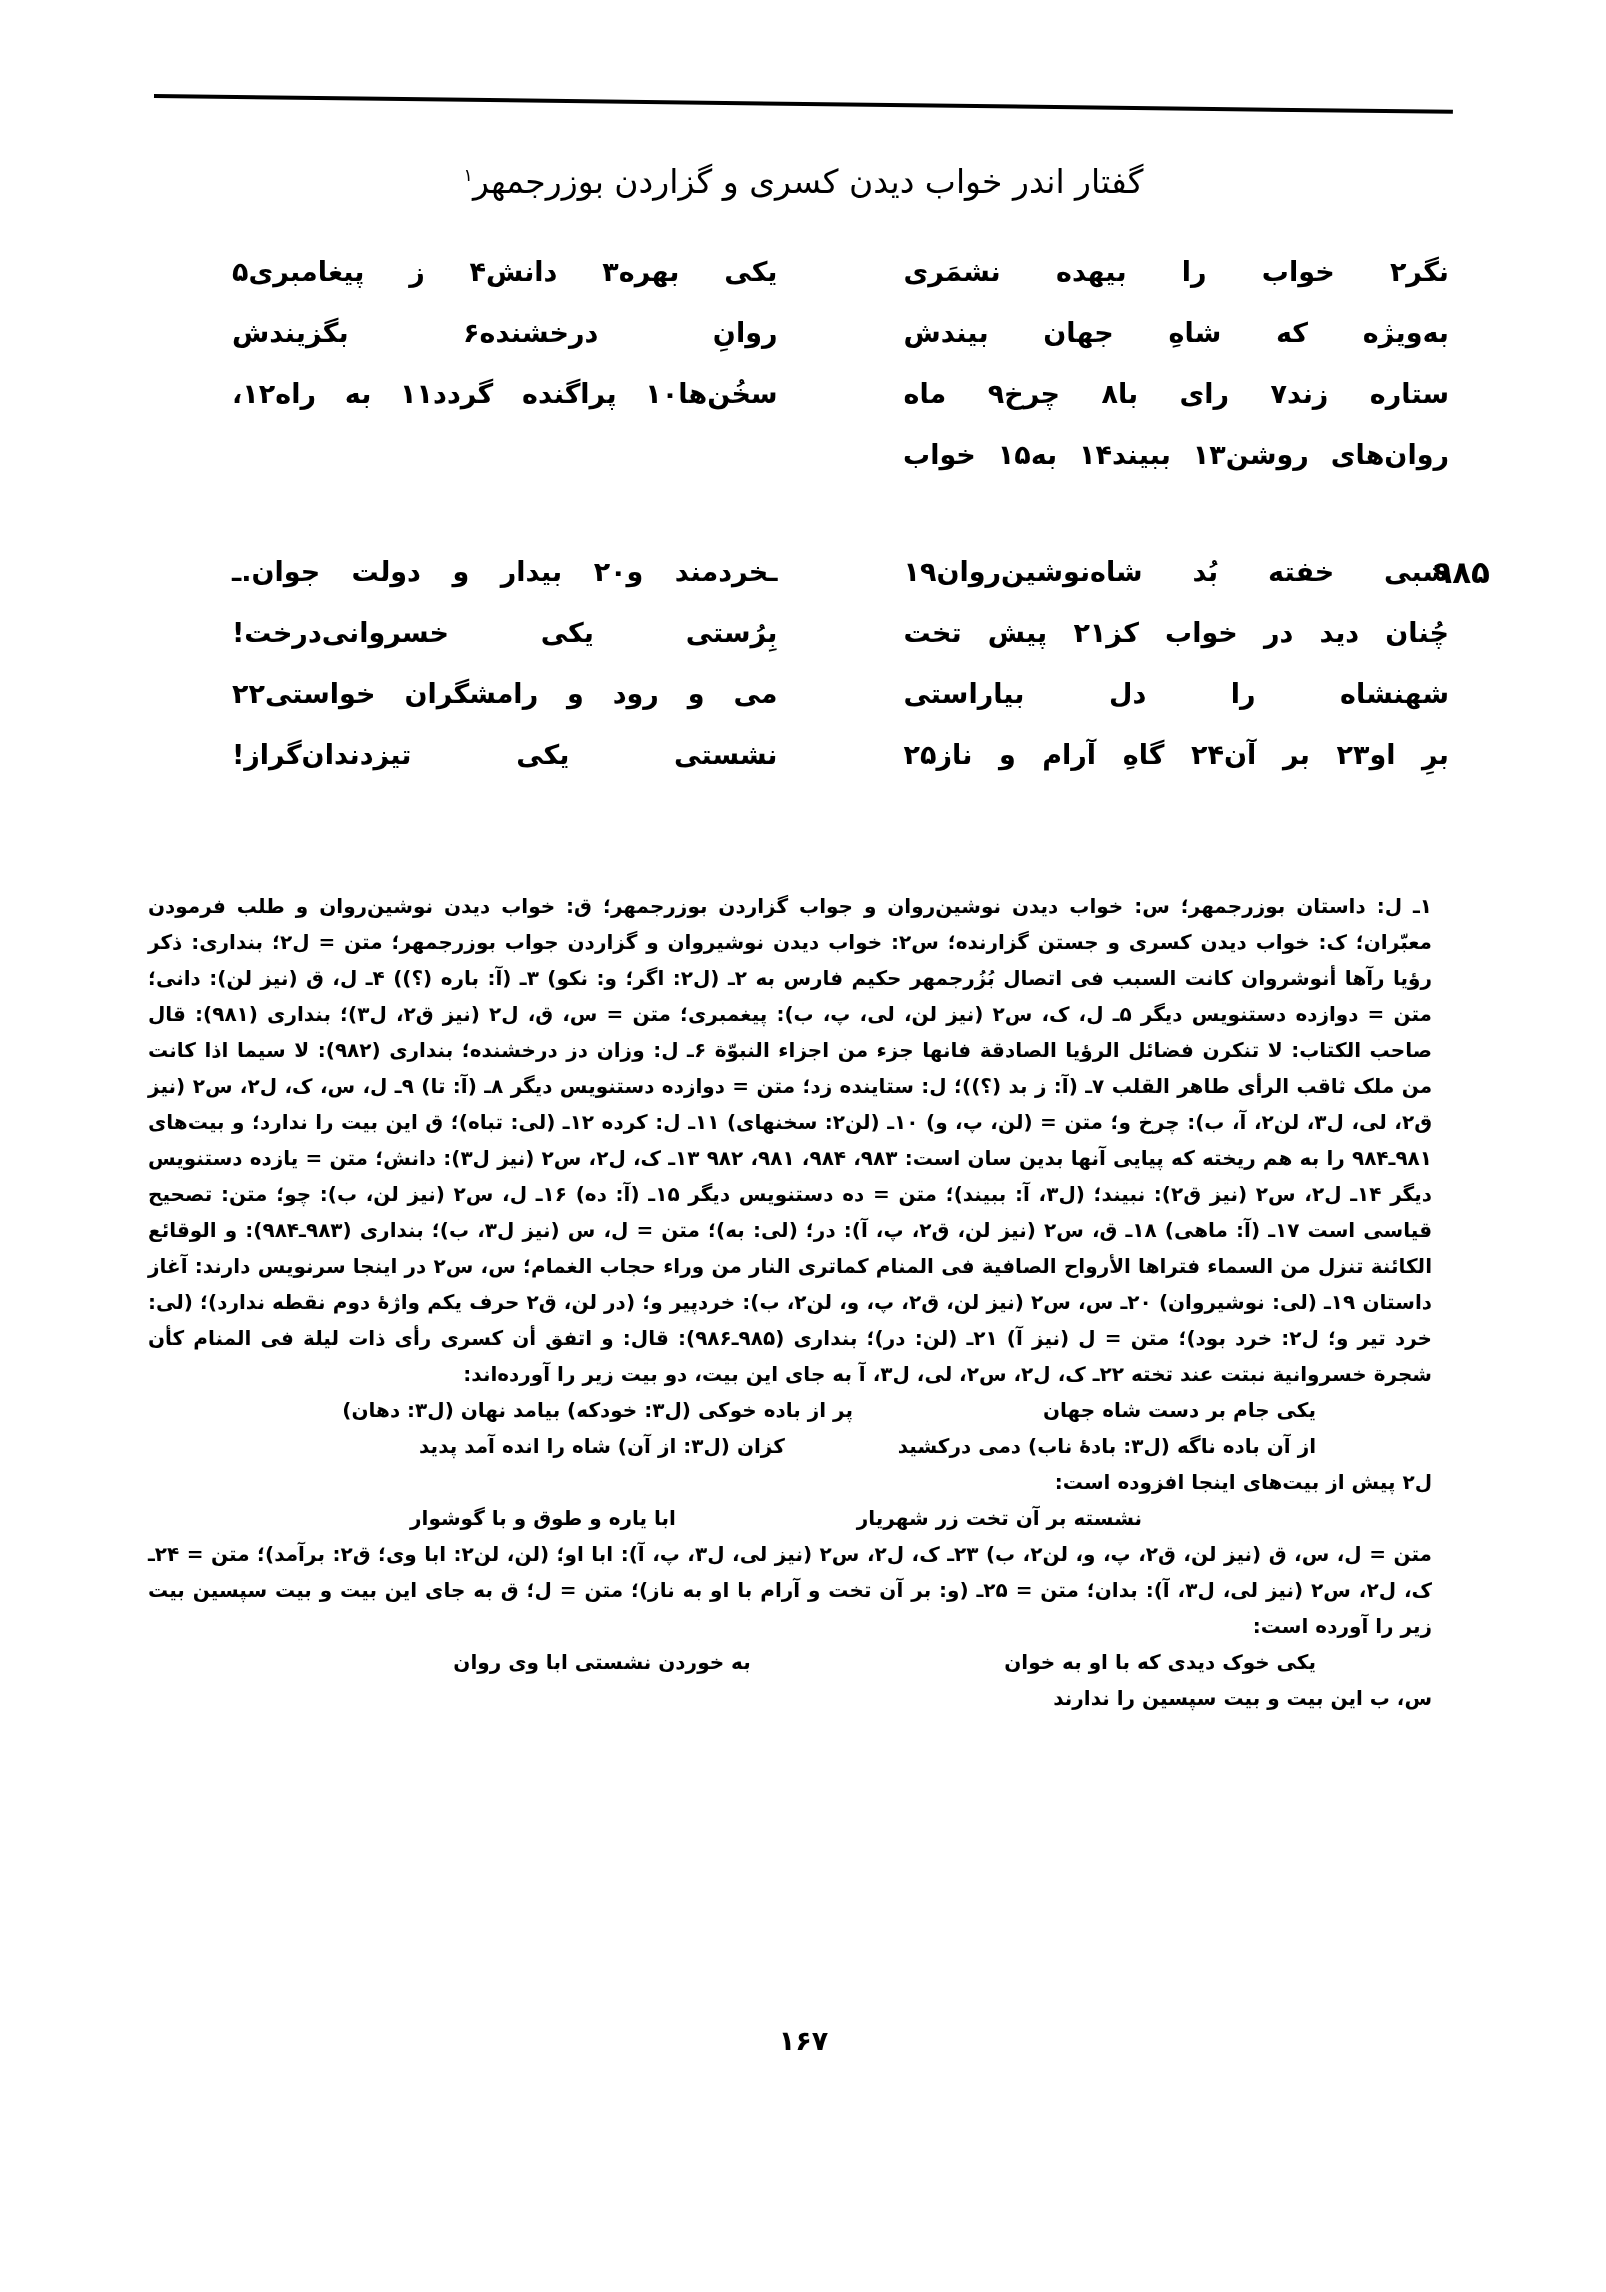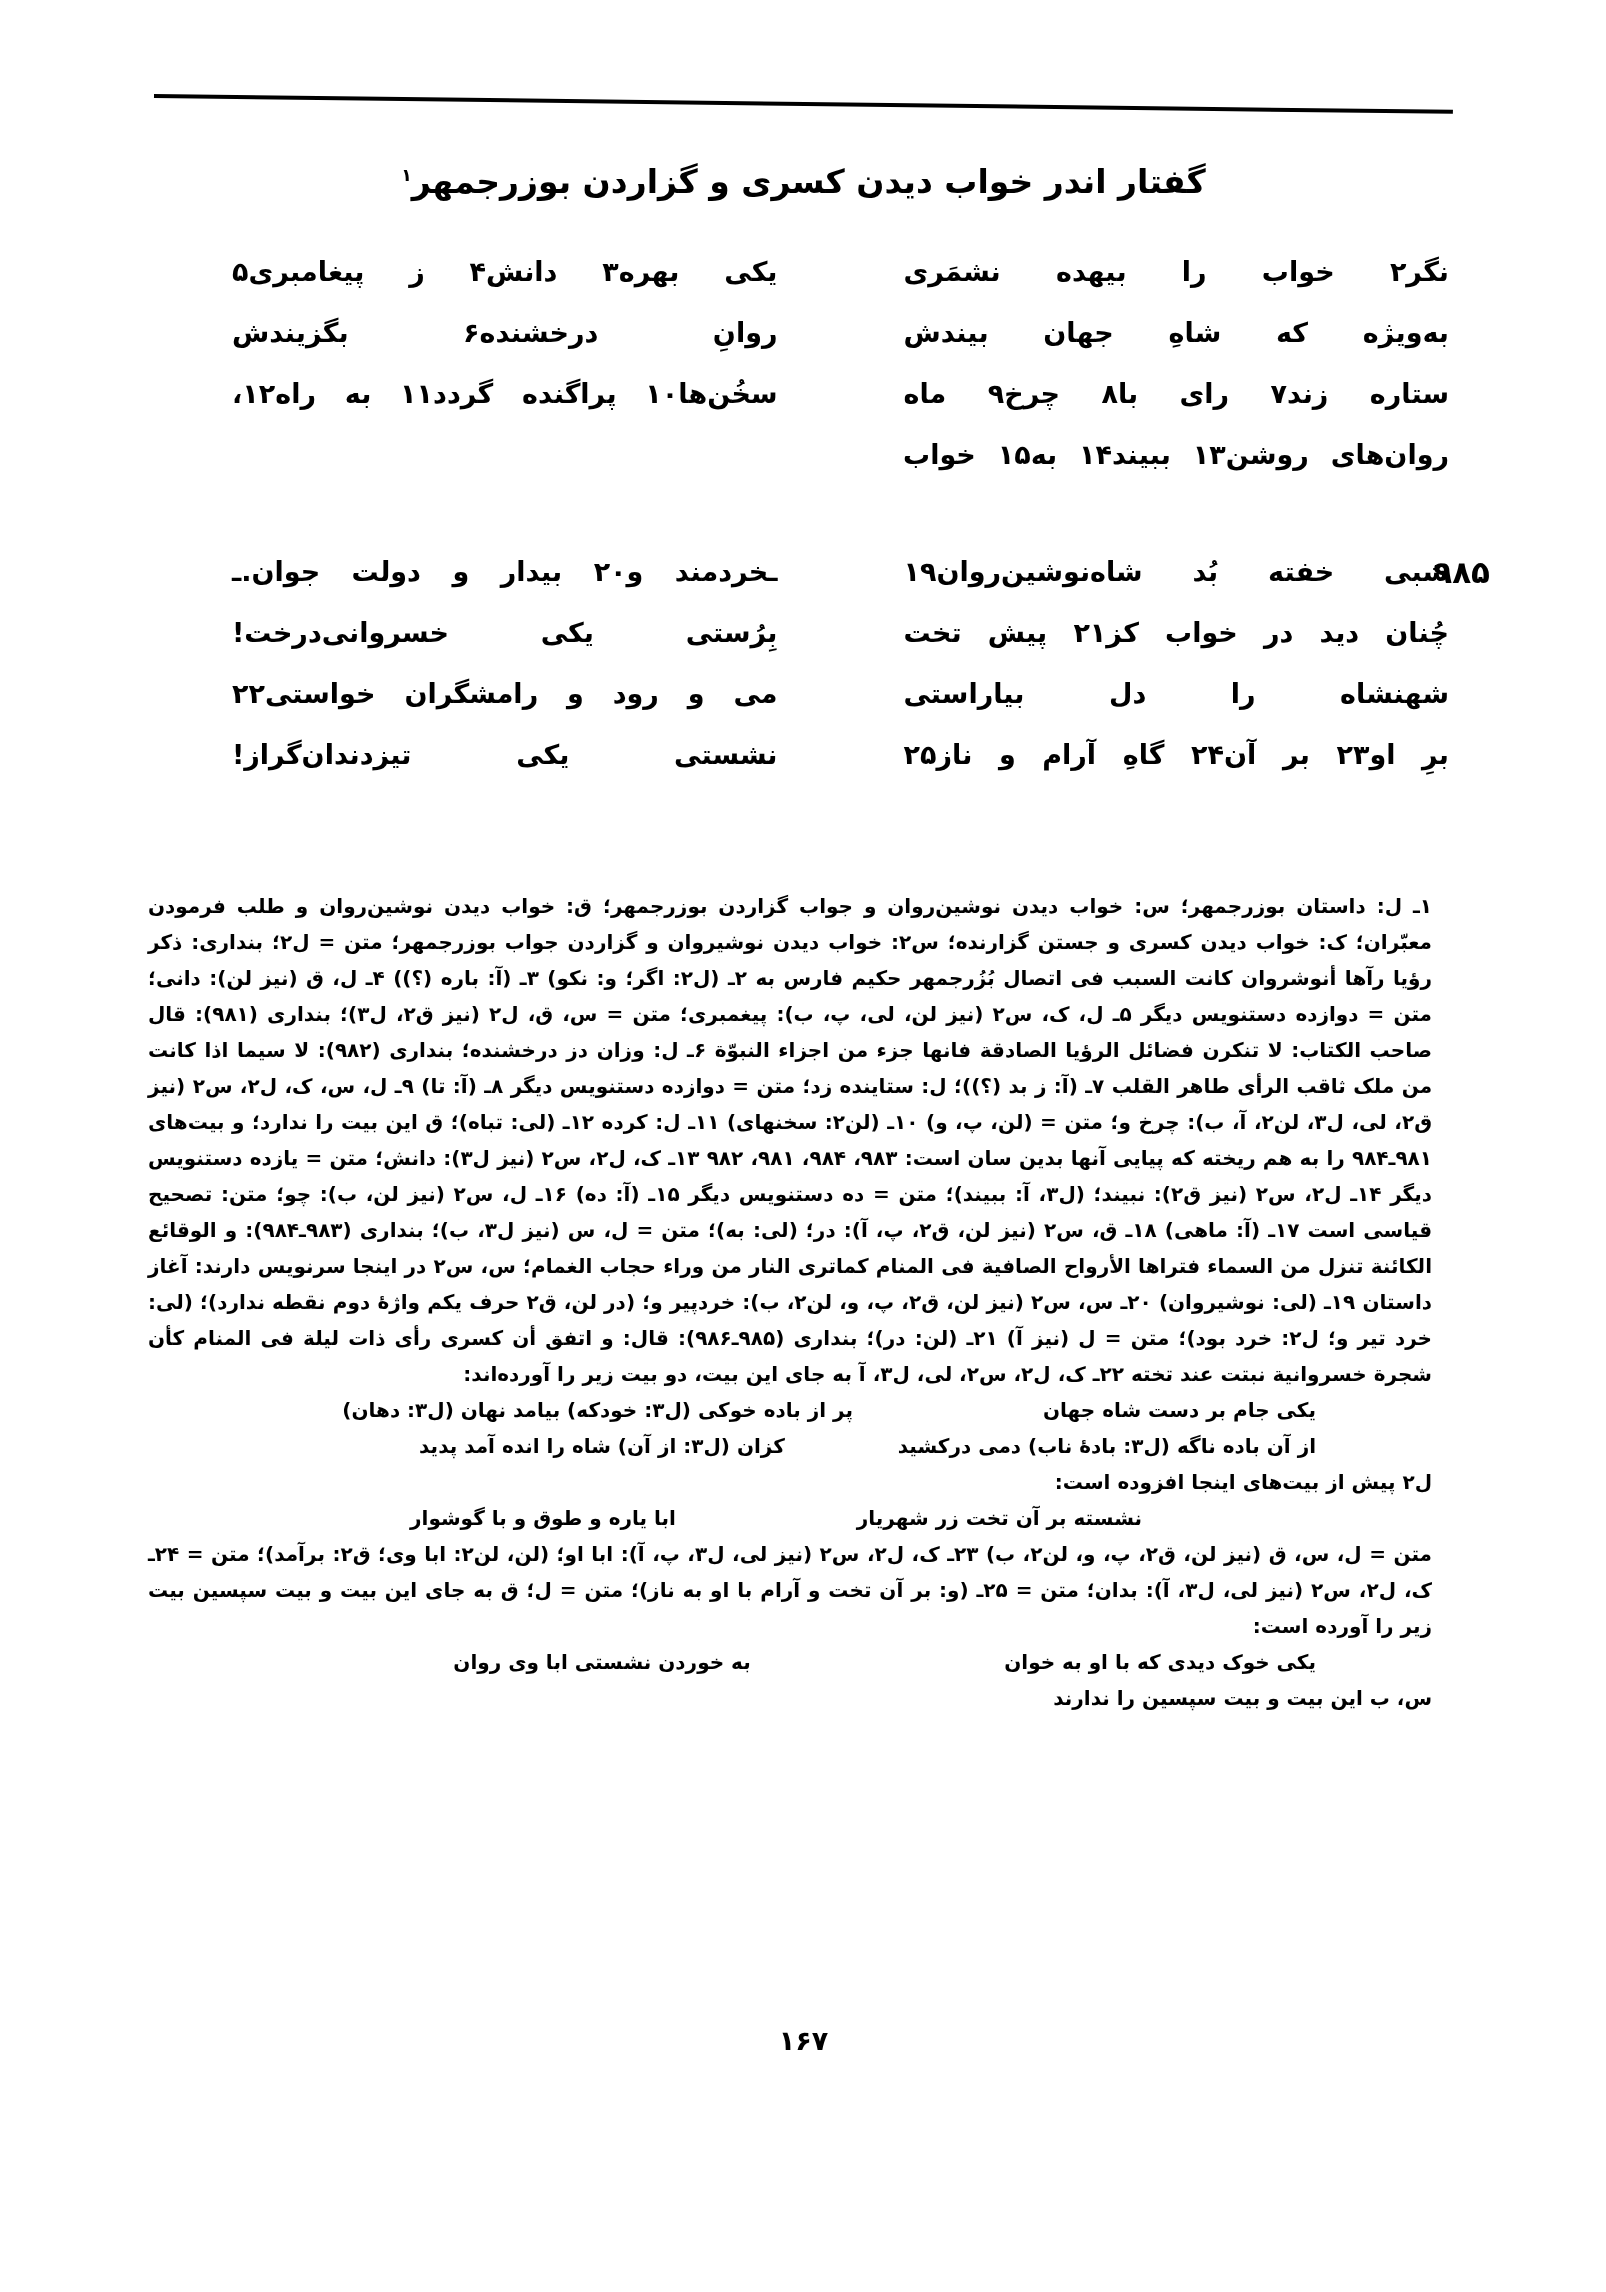--- a/index.html
+++ b/index.html
@@ -40,21 +40,21 @@
       transform: rotate(0.7deg);
       transform-origin: left center;
     }
     .chapter-title {
       position: absolute;
       left: 0;
       width: 1607px;
       top: 162px;
       text-align: center;
       font-size: 33px;
-      font-weight: bold;
+      font-weight: normal;
       white-space: nowrap;
     }
     .chapter-title sup { font-size: 17.4px; }
 
     .verse-block {
       position: absolute;
       left: 232px;
       width: 1217px;
     }
     .verse-row {

